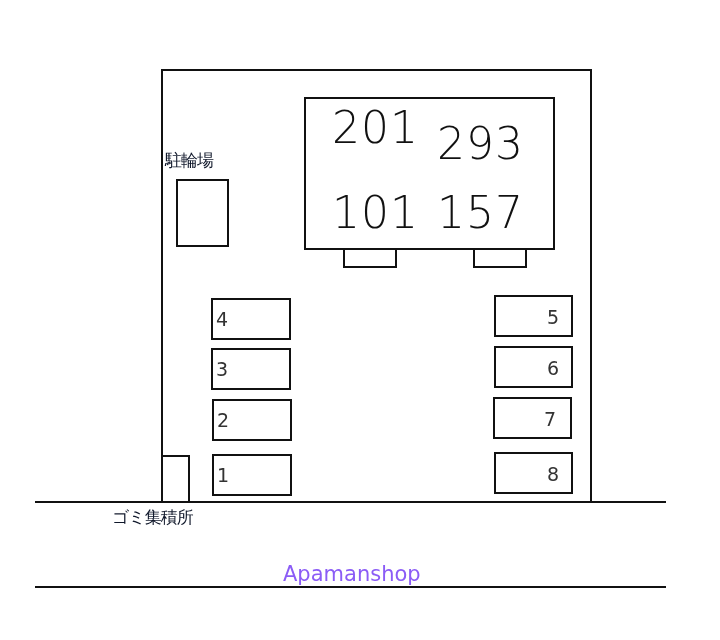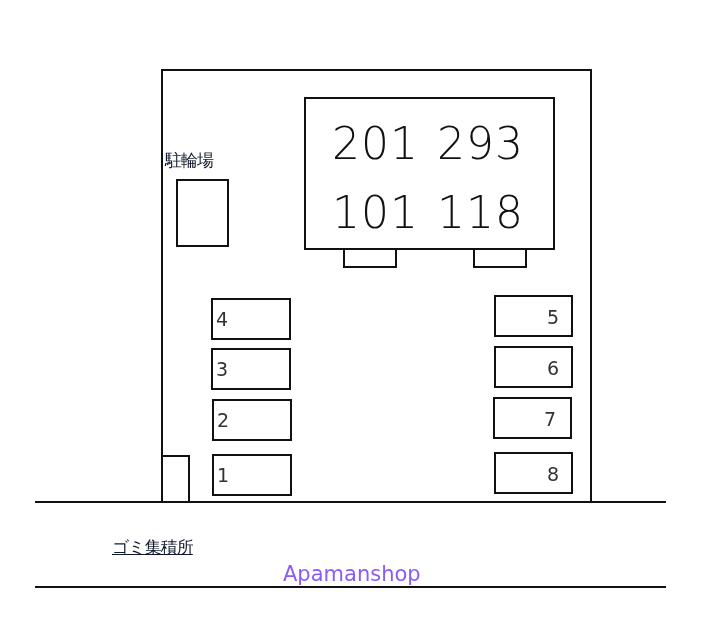--- a/index.html
+++ b/index.html
@@ -14,24 +14,24 @@
   .brand { font-size: 21px; color: #8b5cf6; line-height: 1; }
 </style>
 </head>
 <body>
 
 <div>
 
   <div class="abs lot" style="left:161px; top:69px; width:431px; height:433px;"></div>
 
   <div class="abs box" style="left:304px; top:97px; width:251px; height:153px;"></div>
-  <div class="abs room" style="left:332px; top:122px;text-align:right;">201</div>
+  <div class="abs room" style="left:332px; top:106px;text-align:right;">201</div>
   <div class="abs room" style="left:437px; top:122px;">293</div>
   <div class="abs room" style="left:332px; top:191px;">101</div>
-  <div class="abs room" style="left:437px; top:191px;">118</div>
+  <div class="abs room" style="left:437px; top:191px;">157</div>
 
   <div class="abs box" style="left:343px; top:248px; width:54px; height:20px;"></div>
   <div class="abs box" style="left:473px; top:248px; width:54px; height:20px;"></div>
 
   <div class="abs jp" style="left:165px; top:152px; letter-spacing:-1px;">駐輪場</div>
   <div class="abs box" style="left:176px; top:179px; width:53px; height:68px;"></div>
 
   <div class="abs box" style="left:211px; top:298px; width:80px; height:42px;">
     <span class="abs slot-num" style="left:3px; top:10px;">4</span>
   </div>
@@ -52,19 +52,19 @@
     <span class="abs slot-num" style="right:12px; top:11px;">6</span>
   </div>
   <div class="abs box" style="left:493px; top:397px; width:79px; height:42px;">
     <span class="abs slot-num" style="right:14px; top:11px;">7</span>
   </div>
   <div class="abs box" style="left:494px; top:452px; width:79px; height:42px;">
     <span class="abs slot-num" style="right:12px; top:11px;">8</span>
   </div>
 
   <div class="abs" style="left:161px; top:455px; width:29px; height:47px; border-top:2px solid #111; border-right:2px solid #111;"></div>
-  <div class="abs jp" style="left:112px; top:539px; letter-spacing:-1px;text-decoration:underline;">ゴミ集積所</div>
+  <div class="abs jp" style="left:112px; top:509px; letter-spacing:-1px;">ゴミ集積所</div>
 
   <div class="abs line" style="left:35px; top:501px; width:631px;"></div>
   <div class="abs line" style="left:35px; top:586px; width:631px;"></div>
 
   <div class="abs brand" style="left:283px; top:564px;">Apamanshop</div>
 </div>
 
 </body></html>

